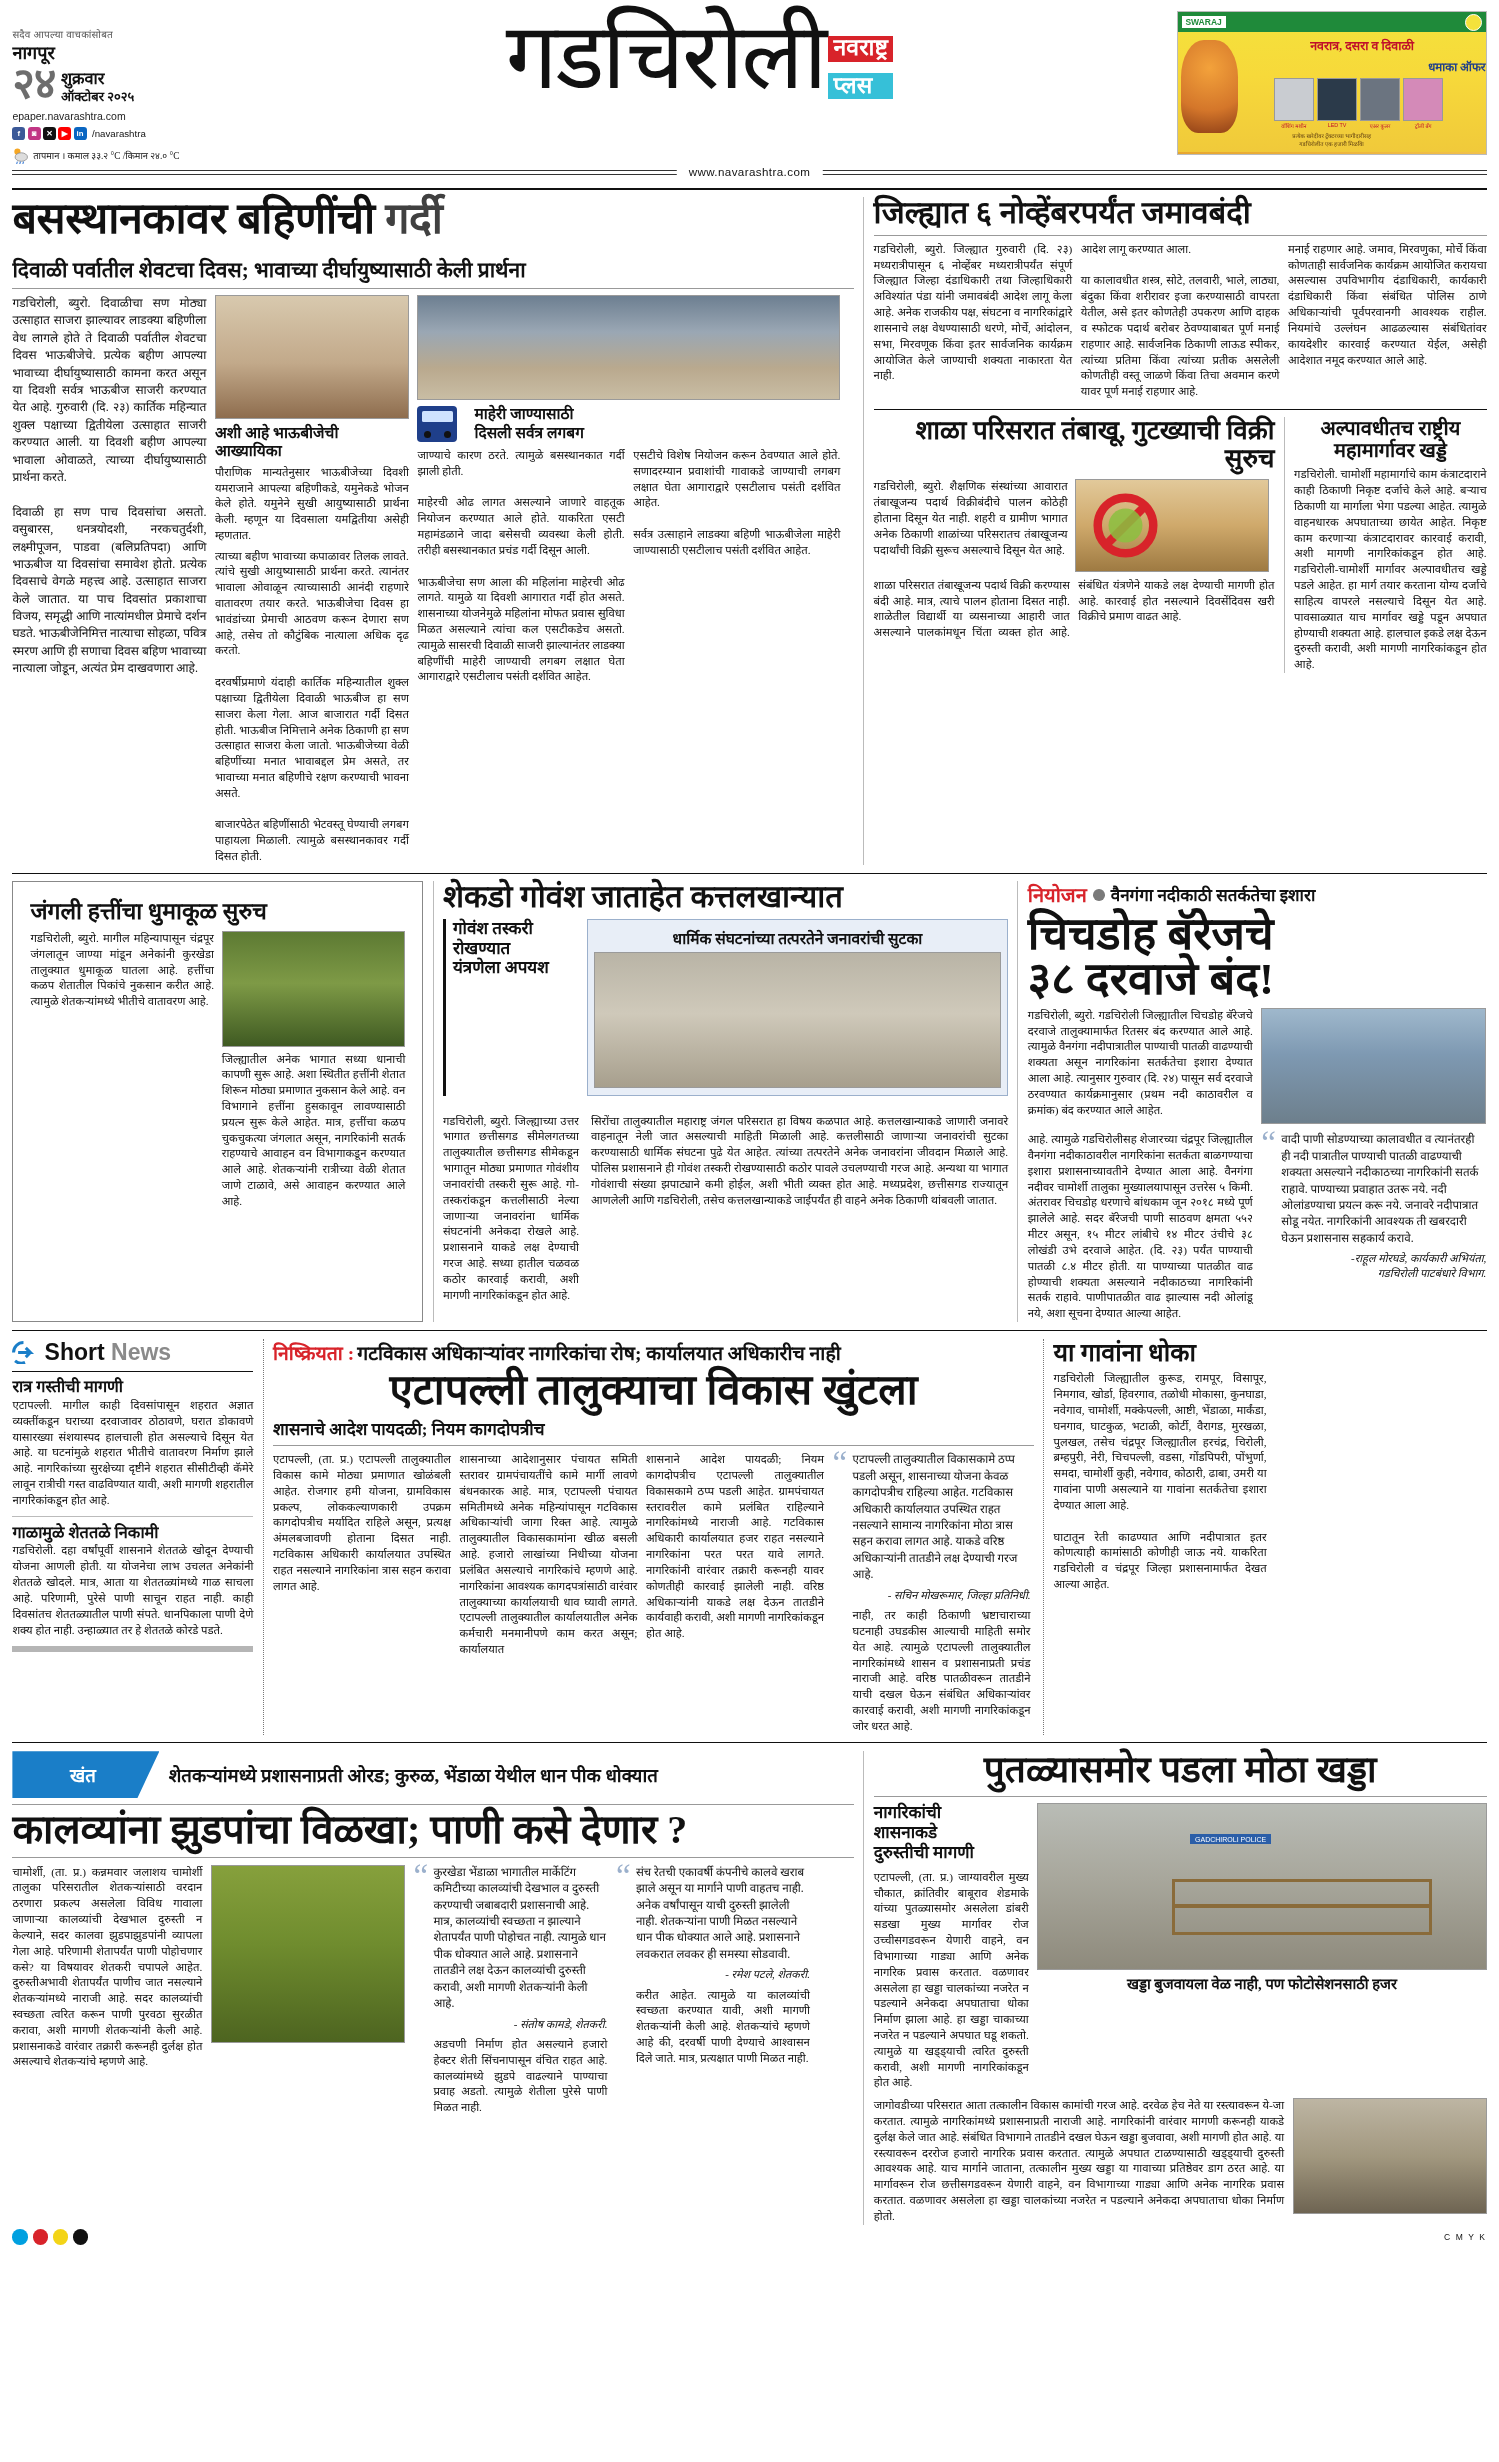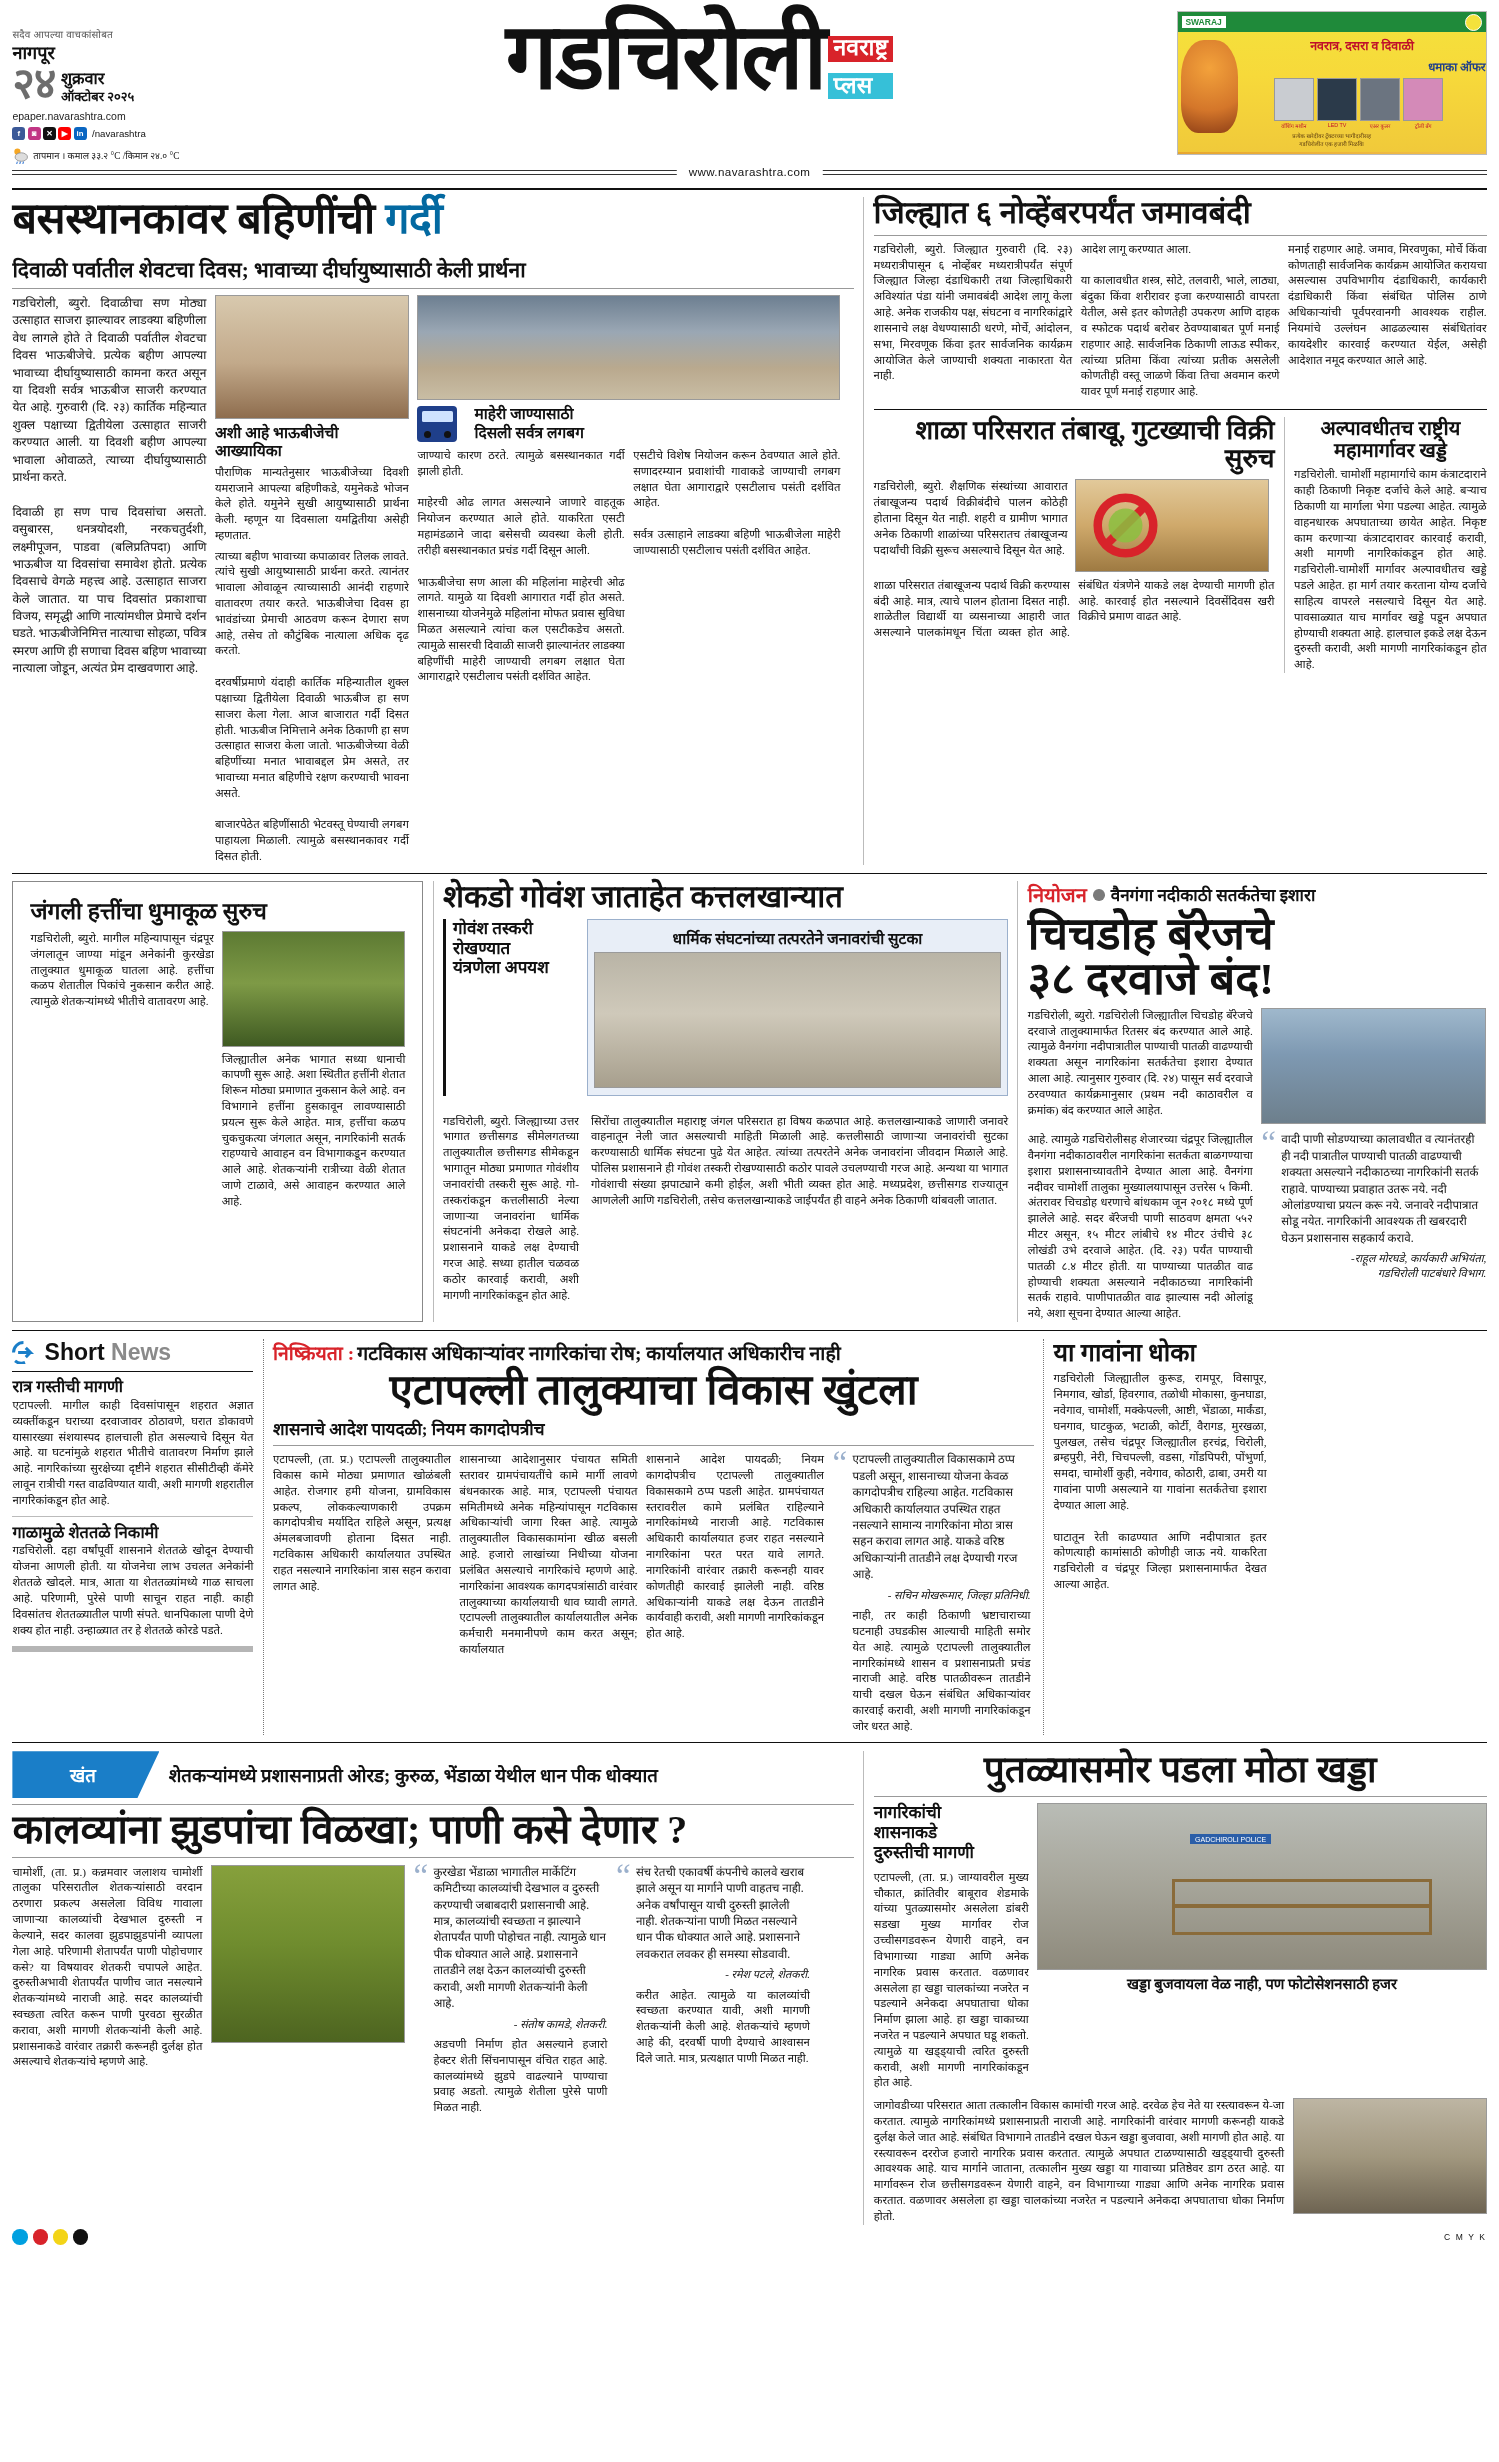--- a/index.html
+++ b/index.html
@@ -24,21 +24,21 @@
   .dmon { font-size: 13px; font-weight: bold; line-height: 1.2; margin-top: 1.6px; }
   .epaper { font-size: 10.5px; margin-top: 5.4px; color: #222; font-family: "Liberation Sans", sans-serif; }
   .social { display: flex; align-items: center; gap: 2.3px; margin-top: 5.4px; }
   .sicon { width: 13px; height: 13px; border-radius: 3.1px; display: inline-flex; align-items: center;
            justify-content: center; color: #fff; font-size: 7.8px; font-weight: bold;
            font-family: "Liberation Sans", sans-serif; }
   .shandle { font-size: 9.7px; margin-left: 3.1px; font-family: "Liberation Sans", sans-serif; }
   .weather { display: flex; align-items: center; gap: 3.9px; margin-top: 7px; font-size: 9.3px; }
   .wicon { width: 17px; height: 17px; position: relative; }
   .mh-center { flex: 1; display: flex; align-items: center; justify-content: center; gap: 3.1px; padding-top: 4.7px;}
-  .nameplate { font-size: 92px; font-weight: bold; line-height: .88; letter-spacing: -2.3px; color: #111; text-align: center; }
+  .nameplate { font-size: 92px; font-weight: normal; line-height: .88; letter-spacing: -2.3px; color: #111; text-align: center; }
   .plusblock { display: flex; flex-direction: column; justify-content: center; padding-top: 20px; }
   .nav1 { background: #d8232a; color: #fff; font-size: 23px; font-weight: bold; padding: 0.8px 5.4px 2.3px; line-height: 1; }
   .nav2 { background: #36c0d8; color: #fff; font-size: 23px; font-weight: bold; padding: 0.8px 5.4px 2.3px; line-height: 1; margin-top: 11px; }
   .mh-ad { width: 310px; height: 144px; border: 0.8px solid #bbb; overflow: hidden; position: relative;
            background: linear-gradient(180deg,#f4e23c 0%, #f7d93a 45%, #f0c93a 100%); }
   .ad-top { height: 20px; background: #1f8a3a; display:flex; align-items:center; justify-content:space-between; padding:0 3.9px;}
   .ad-brand { background:#fff; color:#1f8a3a; font-size:8.5px; font-weight:bold; padding:0.8px 3.9px; font-family:"Liberation Sans",sans-serif;}
   .ad-line1 { color:#c0102a; font-weight:bold; font-size:12.4px; text-align:center; margin-top:4.7px;}
   .ad-line2 { color:#1f3f8a; font-weight:bold; font-size:11.6px; text-align:right; margin-top:5px;}
   .ad-prods { display:flex; gap:3.1px; justify-content:center; margin-top:3.9px; }
@@ -58,21 +58,21 @@
   .weblink { position: absolute; left: 50%; transform: translateX(-50%); top: 0px; background:#fff;
              padding: 0 12.4px; font-size: 11.6px; font-family: "Liberation Sans", sans-serif; letter-spacing:0.4px; }
   .hr-thick { border-top: 2.3px solid #111; margin-top: 3.1px; }
 
   
   .cols { display: flex; gap: 9.3px; }
   .col { }
   .vline { width: 0; border-left: 0.8px solid #bbb; }
 
   h1.lead { font-size: 43px; font-weight: bold; line-height: 1.02; letter-spacing: -0.4px; }
-  h1.lead .red { color: #0369a1; }
+  h1.lead .red { color: #404040; }
   .subdeck { font-size: 21px; font-weight: bold; margin-top: 17px; line-height: 1.15; }
   h2.sec { font-size: 31px; font-weight: bold; line-height: 1.05; }
   h2.sec2 { font-size: 26px; font-weight: bold; line-height: 1.06; }
   h3.sec { font-size: 20px; font-weight: bold; line-height: 1.1; }
   h3.shorth { font-size: 16.3px; font-weight: bold; line-height: 1.12; margin-bottom:1.6px; }
 
   .body-text { font-size: 12px; line-height: 1.45; text-align: justify; hyphens: auto; }
   .body-text.small { font-size: 11.3px; line-height: 1.4; }
   .colset { display: flex; gap: 8.5px; }
   .colset > div { flex: 1; }

